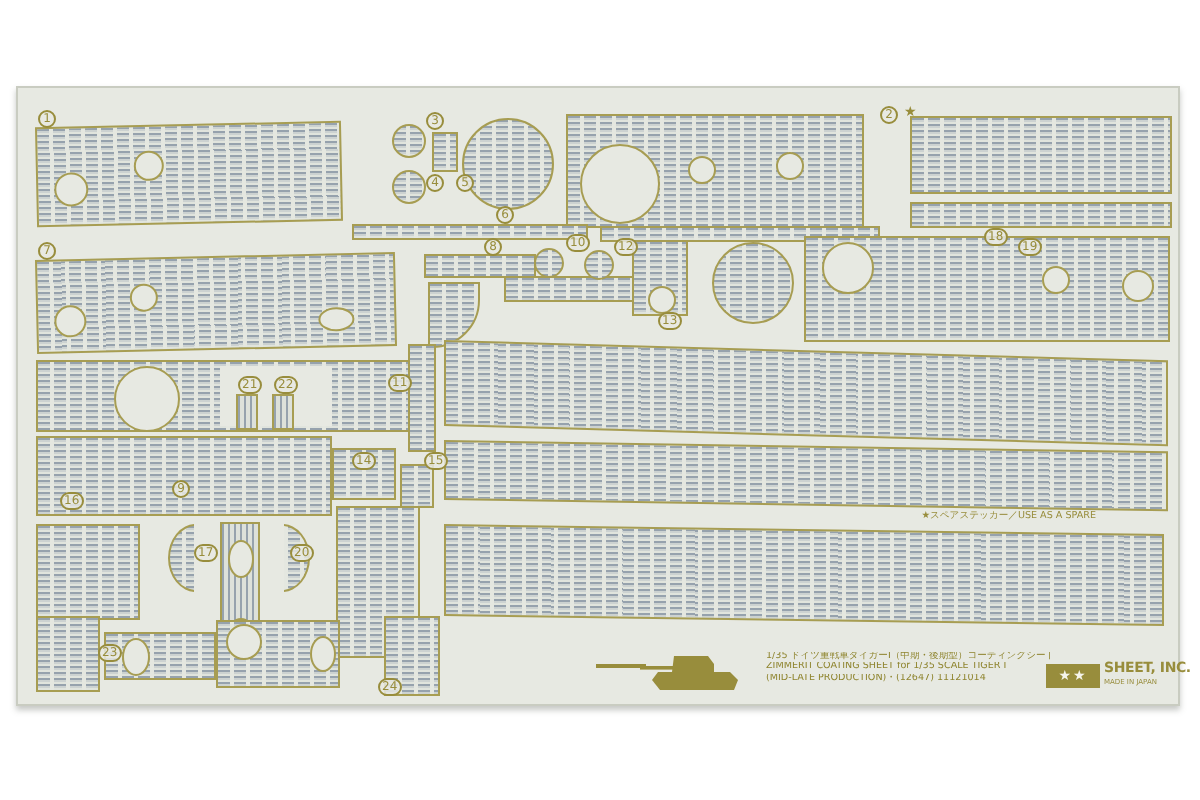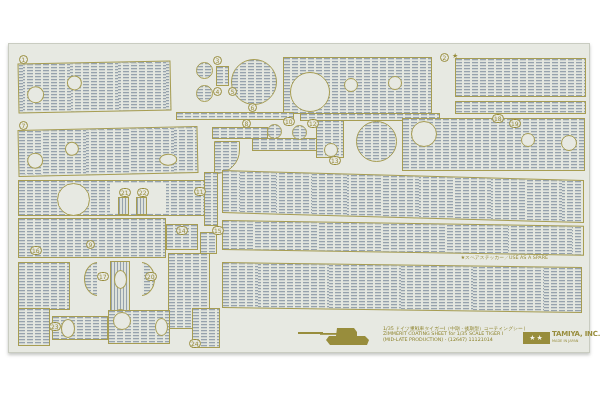--- a/index.html
+++ b/index.html
@@ -152,15 +152,15 @@
     <path d="M9 12 L45 12 L49 16 L47 21 L10 21 L6 16 Z" fill="#988d3c"></path>
   </svg>
 
   <div id="footer-text">
     <span class="footer-line">1/35 ドイツ重戦車タイガーI（中期・後期型）コーティングシートセット</span>
     <span class="footer-line">ZIMMERIT COATING SHEET for 1/35 SCALE TIGER I</span>
     <span class="footer-line">(MID-LATE PRODUCTION)・(12647) 11121014</span>
   </div>
 
   <div id="logo-box">★★</div>
-  <div id="brand-name">TAMIYA, INC.</div>
+  <div id="brand-name">SHEET, INC.</div>
   <div id="brand-sub">MADE IN JAPAN</div>
 </div>
 
 </body></html>

